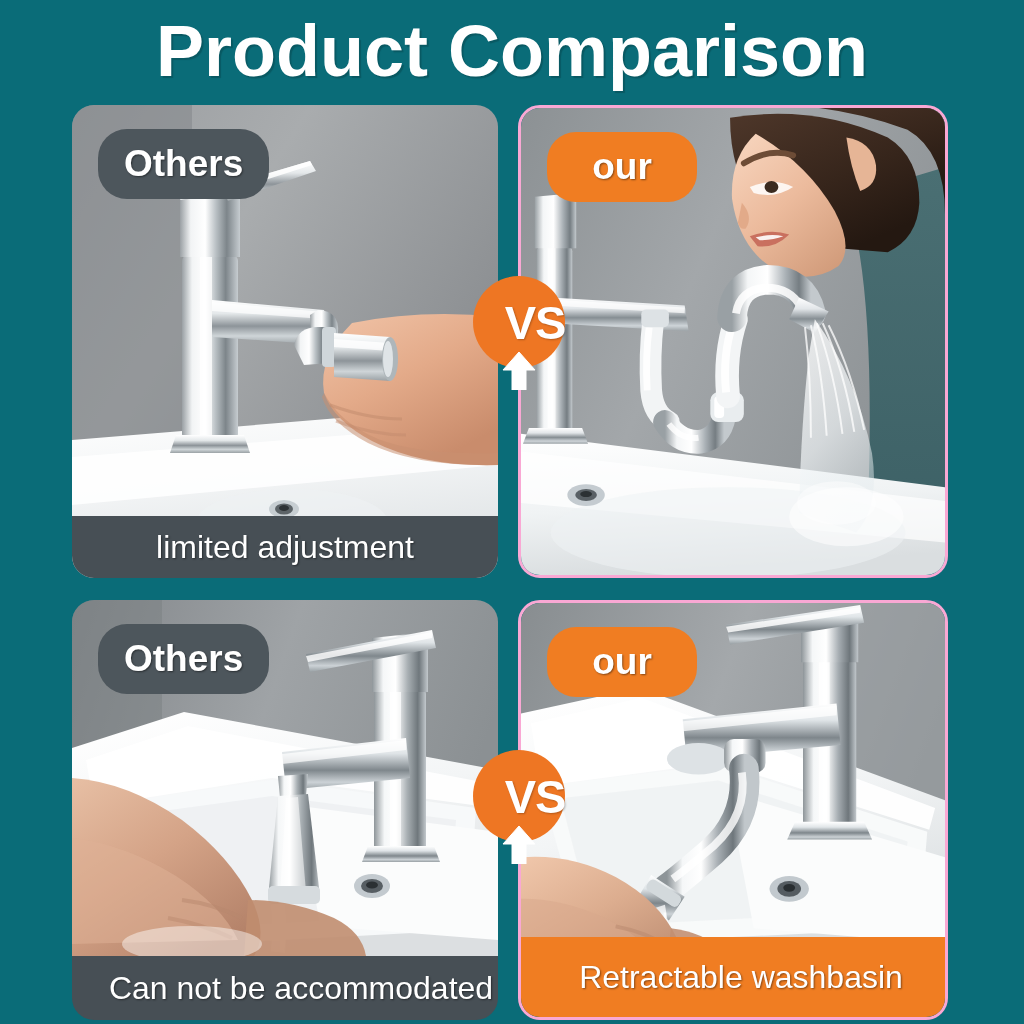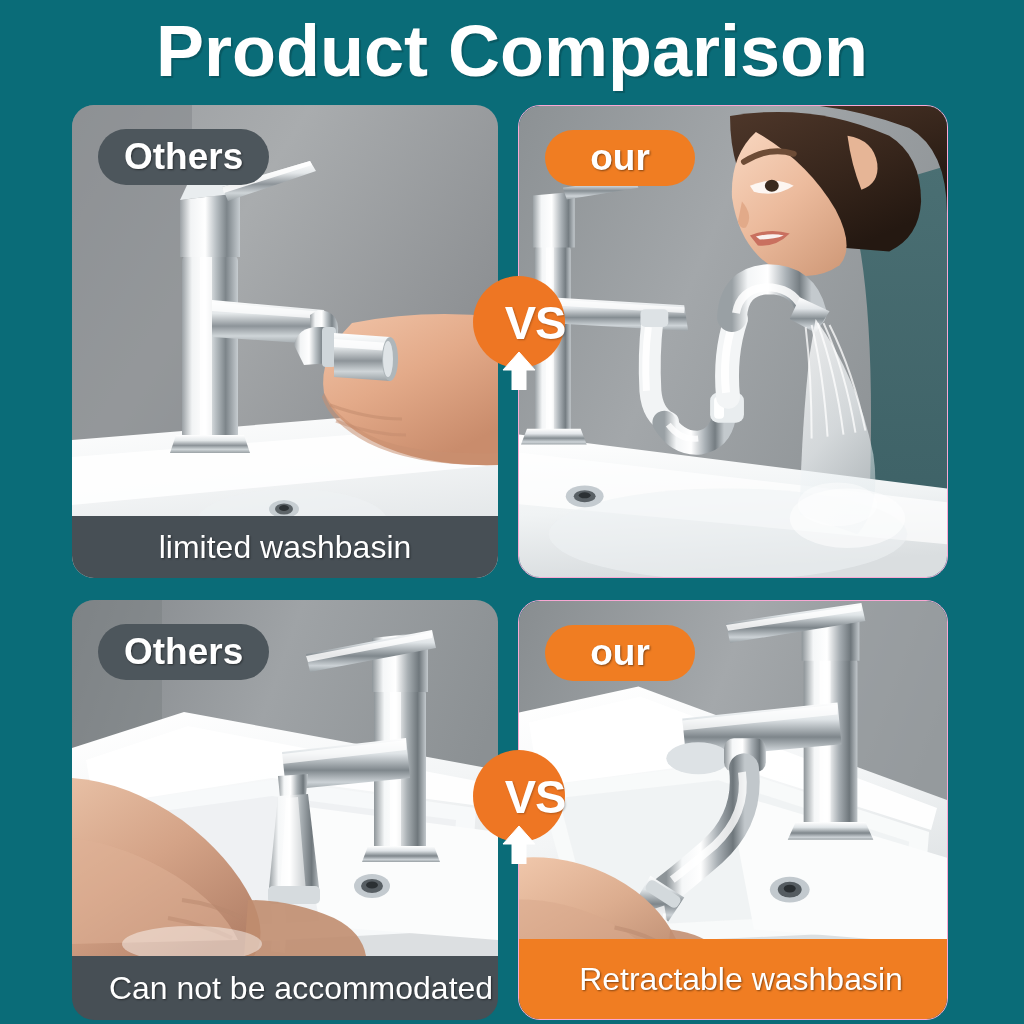--- a/index.html
+++ b/index.html
@@ -39,21 +39,21 @@
     width: 1024px; height: 1024px;
   }
 
   .card {
     position: absolute;
     border-radius: 22px;
     overflow: hidden;
   }
   .card.others { }
   .card.ours {
-    border: 1px solid #f9a8d4;
+    border: 3px solid #f9a8d4;
   }
 
   
   .card-tl { left: 72px;  top: 105px; width: 426px; height: 473px; }
   .card-tr { left: 518px; top: 105px; width: 430px; height: 473px; }
   .card-bl { left: 72px;  top: 600px; width: 426px; height: 420px; }
   .card-br { left: 518px; top: 600px; width: 430px; height: 420px; }
 
   .photo {
     position: absolute;
@@ -61,21 +61,21 @@
     width: 100%;
     height: 100%;
     display: block;
   }
 
   
   .badge {
     position: absolute;
     left: 26px;
     top: 24px;
-    height: 56px;
+    height: 70px;
     min-width: 150px;
     border-radius: 29px;
     display: flex;
     align-items: center;
     justify-content: center;
     padding: 0 26px;
     color: #ffffff;
     font-size: 37px;
     font-weight: bold;
     letter-spacing: 0px;
@@ -216,21 +216,21 @@
       <path d="M222 240 Q226 222 246 222 L256 222 L258 258 L232 260 Z" fill="url(#chromeV)"></path>
       <rect x="250" y="222" width="14" height="40" rx="4" fill="#cfd6da"></rect>
       <path d="M262 228 L318 232 L318 276 L262 272 Z" fill="url(#chromeH)"></path>
       <path d="M262 234 L318 238 L318 246 L262 242 Z" fill="#ffffff" opacity="0.8"></path>
       <ellipse cx="318" cy="254" rx="8" ry="22" fill="#aeb6ba"></ellipse>
       <ellipse cx="316" cy="254" rx="5" ry="18" fill="#dfe4e7"></ellipse>
     </svg>
 
     <div class="badge dark">Others</div>
 
-    <div class="caption dark">limited washbasin</div>
+    <div class="caption dark">limited adjustment</div>
   </div>
 
   <div class="card card-ours card-tr ours">
 
     <svg class="photo" viewBox="0 0 430 473" preserveAspectRatio="none">
       <defs>
         <linearGradient id="trWall" x1="0" y1="0" x2="1" y2="0.4">
           <stop offset="0" stop-color="#8c9194"></stop>
           <stop offset="0.5" stop-color="#a3a7aa"></stop>
           <stop offset="1" stop-color="#8f9497"></stop>

